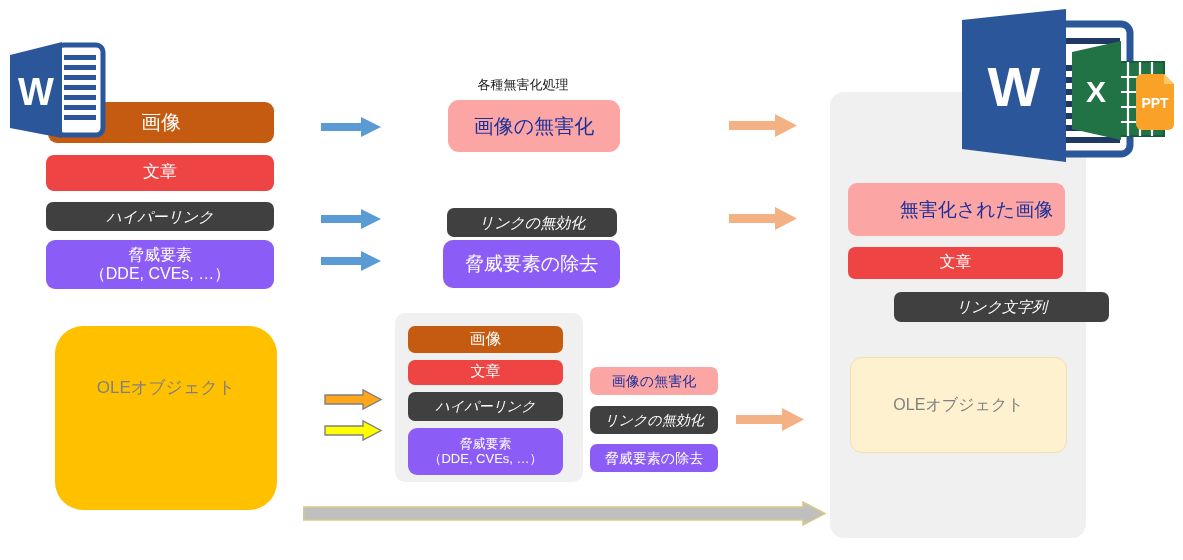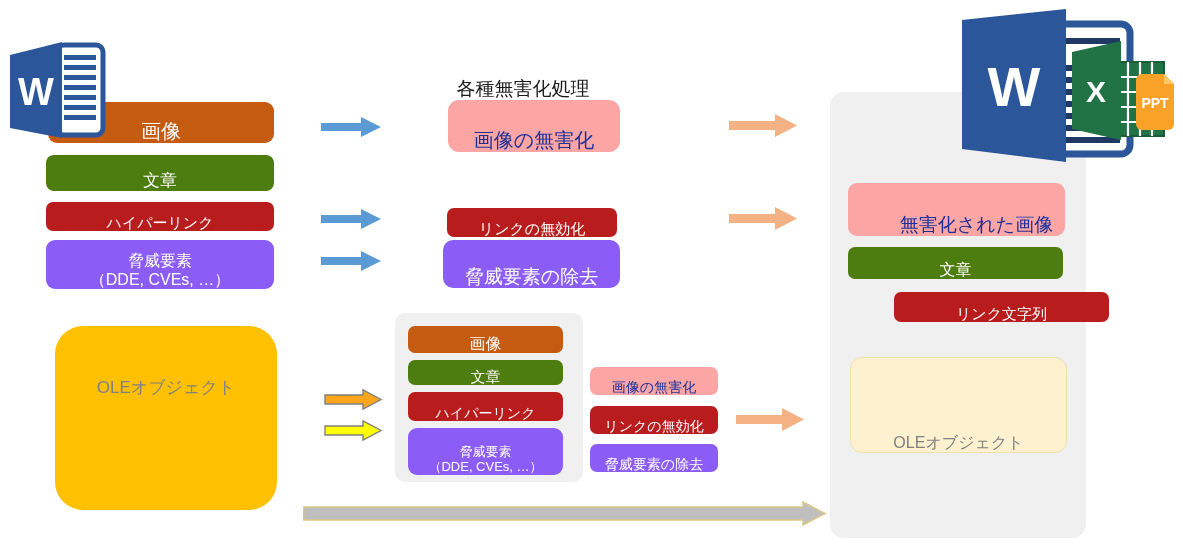--- a/index.html
+++ b/index.html
@@ -4,26 +4,26 @@
 <style>
   * { margin:0; padding:0; box-sizing:border-box; }
   html,body { background:#fff; }
   body { font-family:"Liberation Sans","DejaVu Sans",sans-serif; }
   #stage {
     position:relative; width:1183px; height:560px; background:#ffffff;
     overflow:hidden;
   }
   .abs { position:absolute; }
   .box {
-    display:flex; align-items:flex-end; justify-content:center;
+    display:flex; align-items:center; justify-content:center;
     text-align:center; color:#fff; line-height:1.15;
   }
   .brown  { background:#C55A11; }
-  .green  { background:#4d7c0f; }
-  .lblue  { background:#b91c1c; }
+  .green  { background:#ef4444;font-family:Liberation Mono, monospace; }
+  .lblue  { background:#404040;font-style:italic; }
   .red    { background:#8b5cf6; }
   .sky    { background:#fca5a5; color:#1B3099; }
   .panel  { background:#F0F0F0; border-radius:14px; }
   .two-line span { display:block; }
   .lbl { color:#1a1a1a; text-align:center; }
   svg { display:block; }
 </style>
 </head>
 <body>
 
@@ -71,21 +71,21 @@
   <svg class="abs" style="left:321px; top:116px;" width="62" height="22" viewBox="0 0 62 22">
     <polygon points="0,7 40,7 40,1 60,11 40,21 40,15 0,15" fill="#5B9BD5"></polygon>
   </svg>
   <svg class="abs" style="left:321px; top:208px;" width="62" height="22" viewBox="0 0 62 22">
     <polygon points="0,7 40,7 40,1 60,11 40,21 40,15 0,15" fill="#5B9BD5"></polygon>
   </svg>
   <svg class="abs" style="left:321px; top:250px;" width="62" height="22" viewBox="0 0 62 22">
     <polygon points="0,7 40,7 40,1 60,11 40,21 40,15 0,15" fill="#5B9BD5"></polygon>
   </svg>
 
-  <div class="abs lbl" style="left:443px; top:76px; width:160px; font-size:19px;">
+  <div class="abs lbl" style="left:443px; top:76px; width:160px; font-size:13px;">
     <span>各種無害化処理</span>
   </div>
 
   <div class="abs box sky" style="left:448px; top:100px; width:172px; height:52px; border-radius:11px; font-size:20px;">
     <span>画像の無害化</span>
   </div>
 
   <div class="abs box lblue" style="left:447px; top:208px; width:170px; height:29px; border-radius:7px; font-size:15px;">
     <span>リンクの無効化</span>
   </div>

